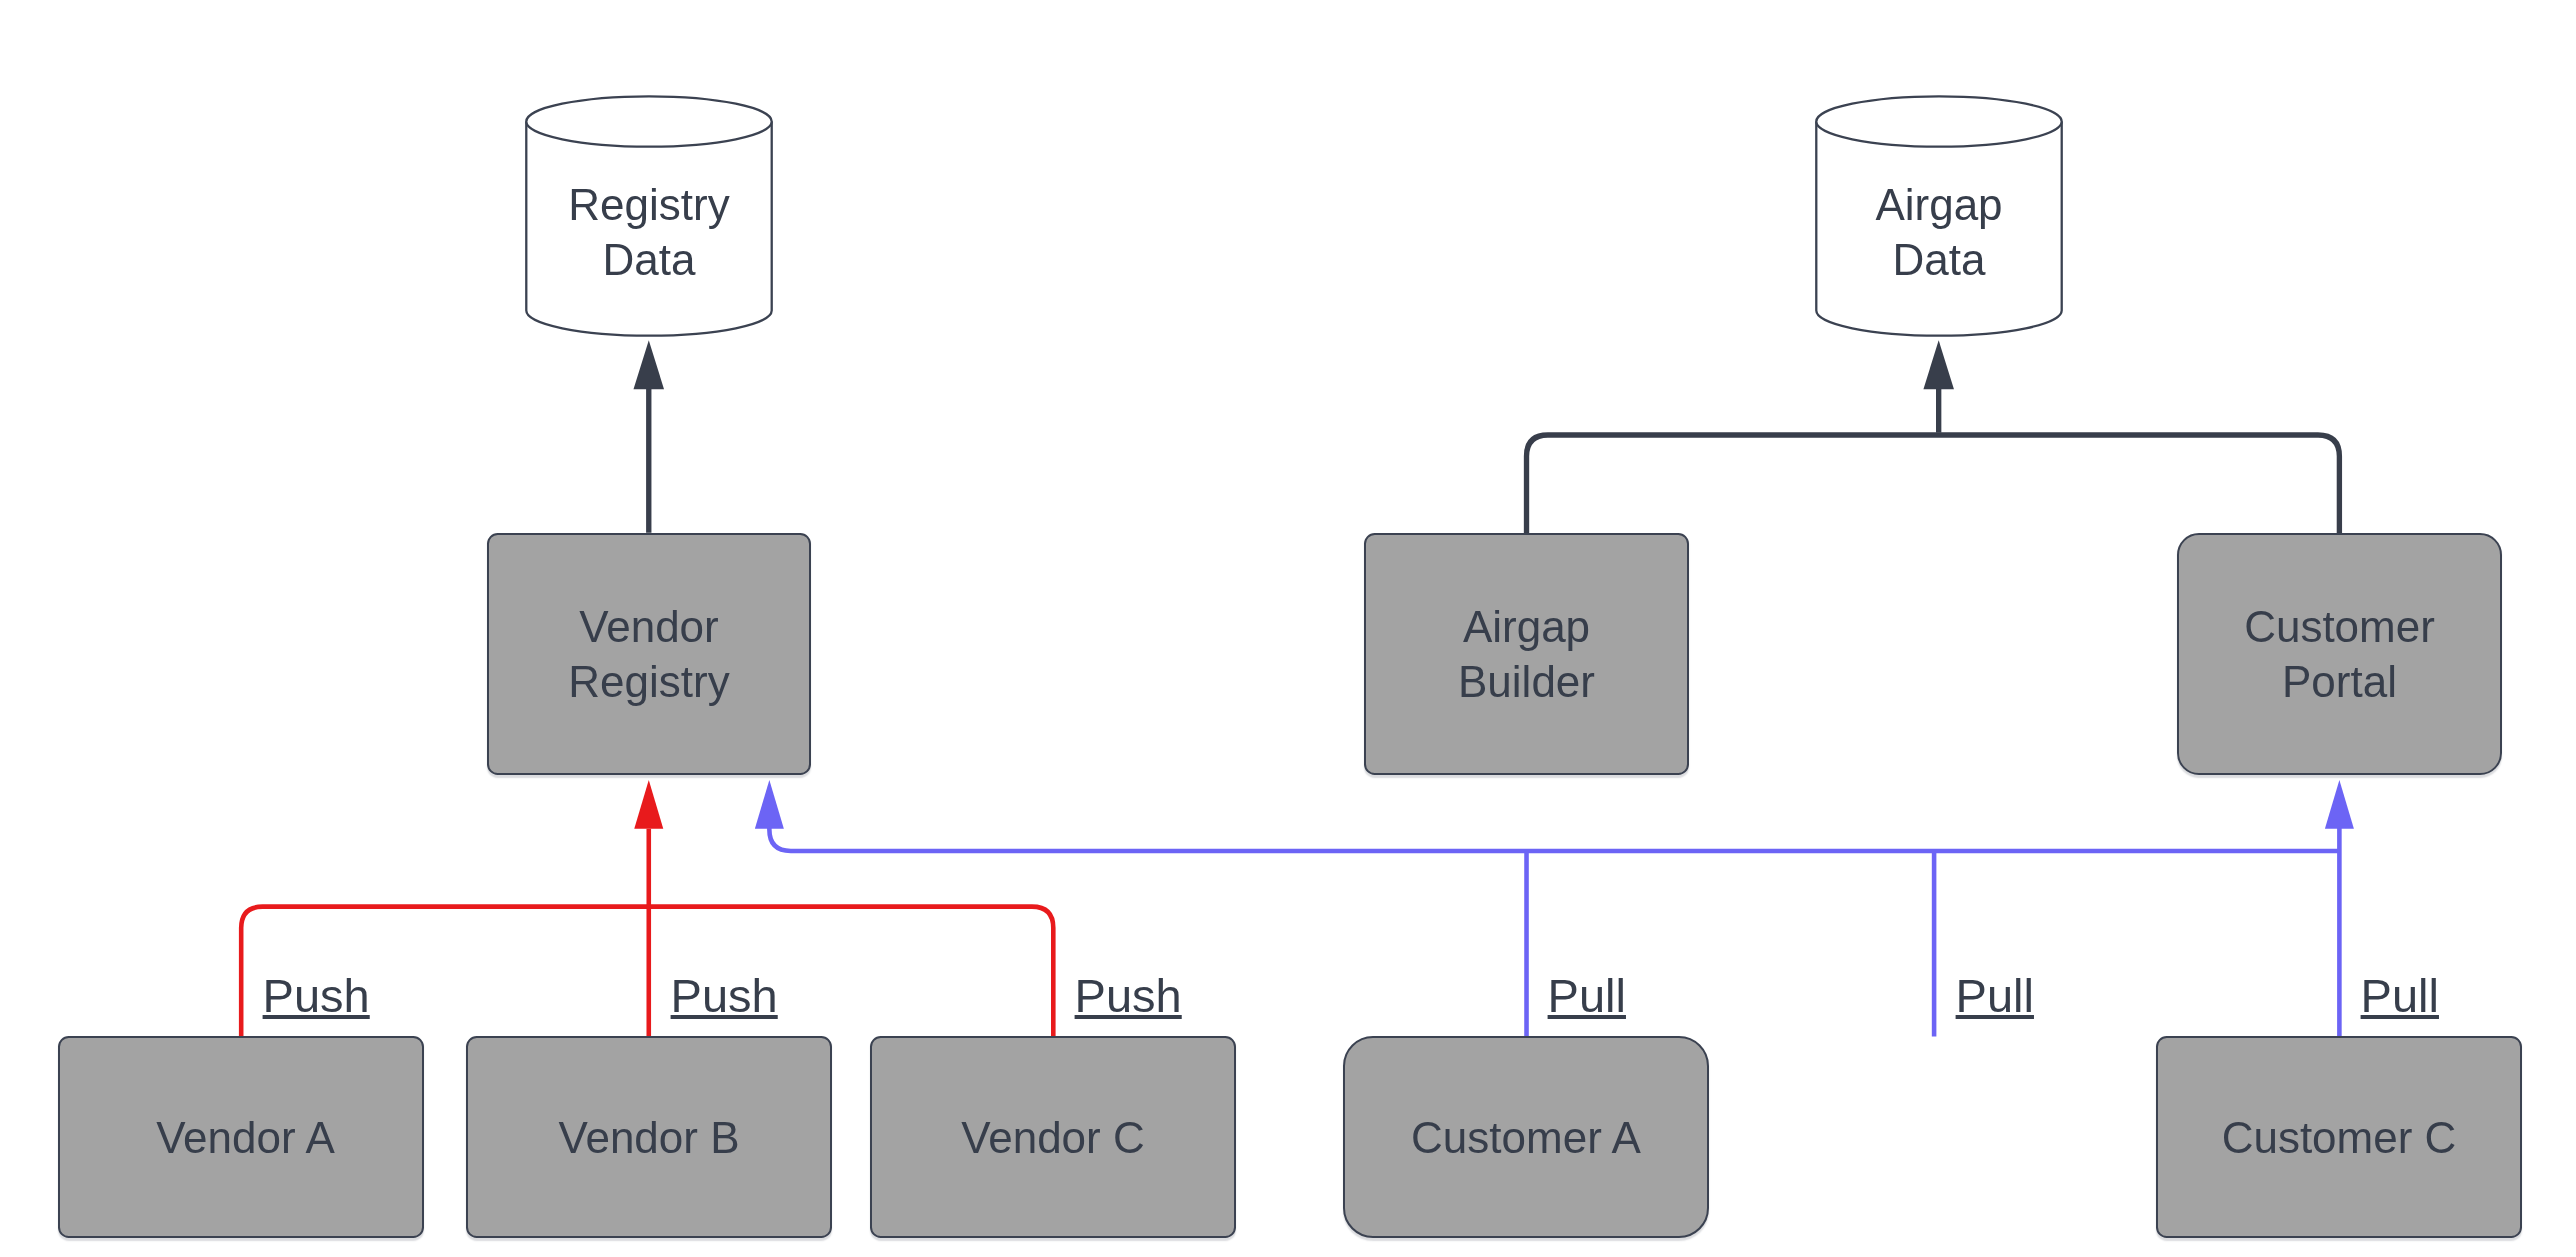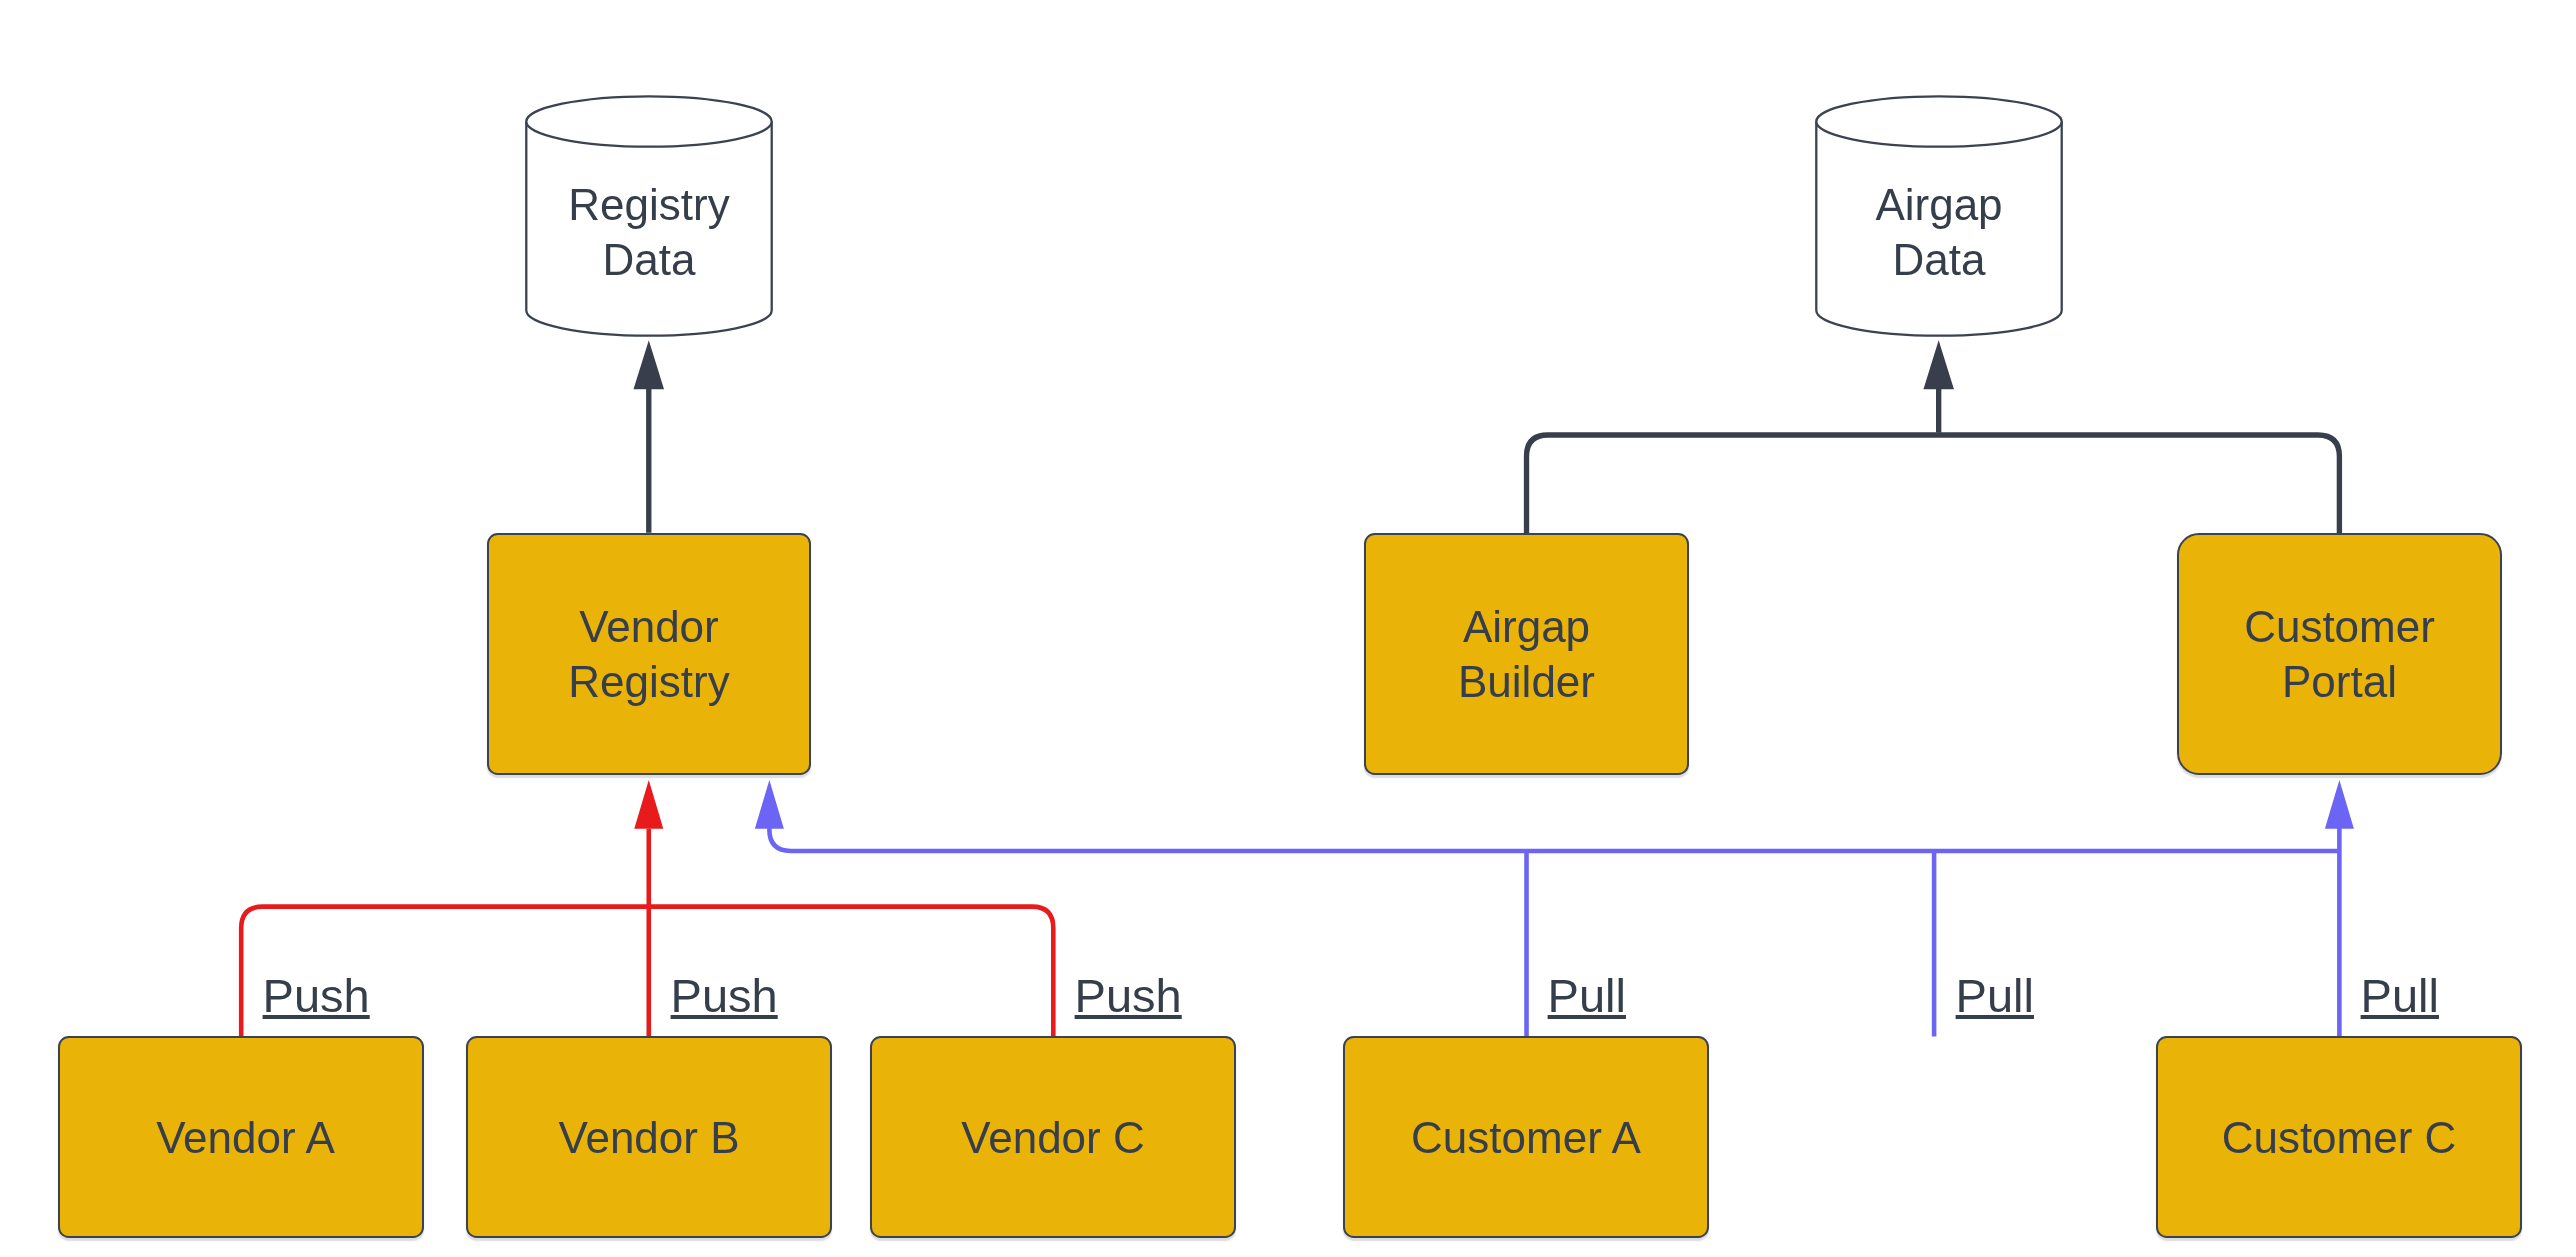--- a/index.html
+++ b/index.html
@@ -22,21 +22,21 @@
   .edge.dark { stroke: #383e4b; stroke-width: 7px; }
   .edge.red  { stroke: #e81a1c; stroke-width: 6px; }
   .edge.blue { stroke: #6c64f5; stroke-width: 6px; }
   .arrowhead.dark { fill: #383e4b; }
   .arrowhead.red  { fill: #e81a1c; }
   .arrowhead.blue { fill: #6c64f5; }
 
   .node {
     position: absolute;
     box-sizing: border-box;
-    background: #eab308;
+    background: #a3a3a3;
     border: 2.3px solid #3b4251;
     border-radius: 10.7px;
     display: flex;
     align-items: center;
     justify-content: center;
     text-align: center;
     font-size: 44px;
     line-height: 55px;
     white-space: pre-line;
     box-shadow: 0 2.3px 1.5px rgba(55, 62, 75, 0.18);
@@ -136,21 +136,21 @@
 
   <div class="node bottom" style="left:58px;padding-left:9px;">
     <span>Vendor A</span>
   </div>
   <div class="node bottom" style="left:466px;">
     <span>Vendor B</span>
   </div>
   <div class="node bottom" style="left:870px;">
     <span>Vendor C</span>
   </div>
-  <div class="node bottom" style="left:1343px;">
+  <div class="node bottom" style="left:1343px;border-radius:30px;">
     <span>Customer A</span>
   </div>
   <div class="node bottom" style="left:2156px;">
     <span>Customer C</span>
   </div>
 
   <div class="edge-label" style="left:258px;">Push</div>
   <div class="edge-label" style="left:666px;">Push</div>
   <div class="edge-label" style="left:1070px;">Push</div>
   <div class="edge-label" style="left:1543px;">Pull</div>

